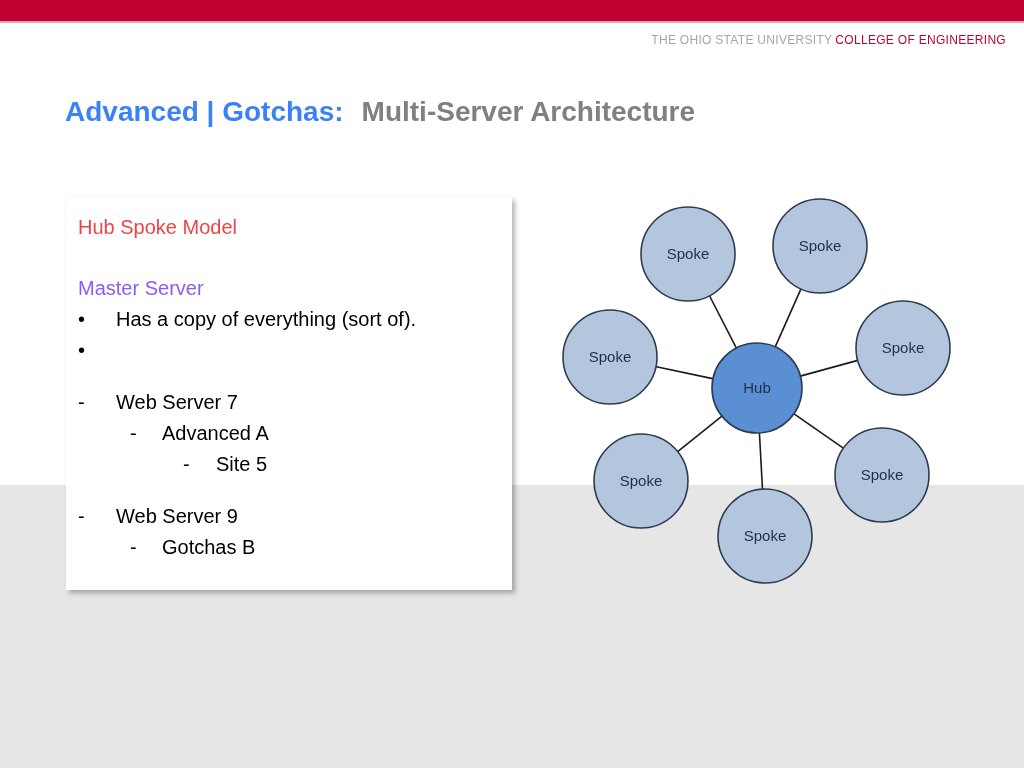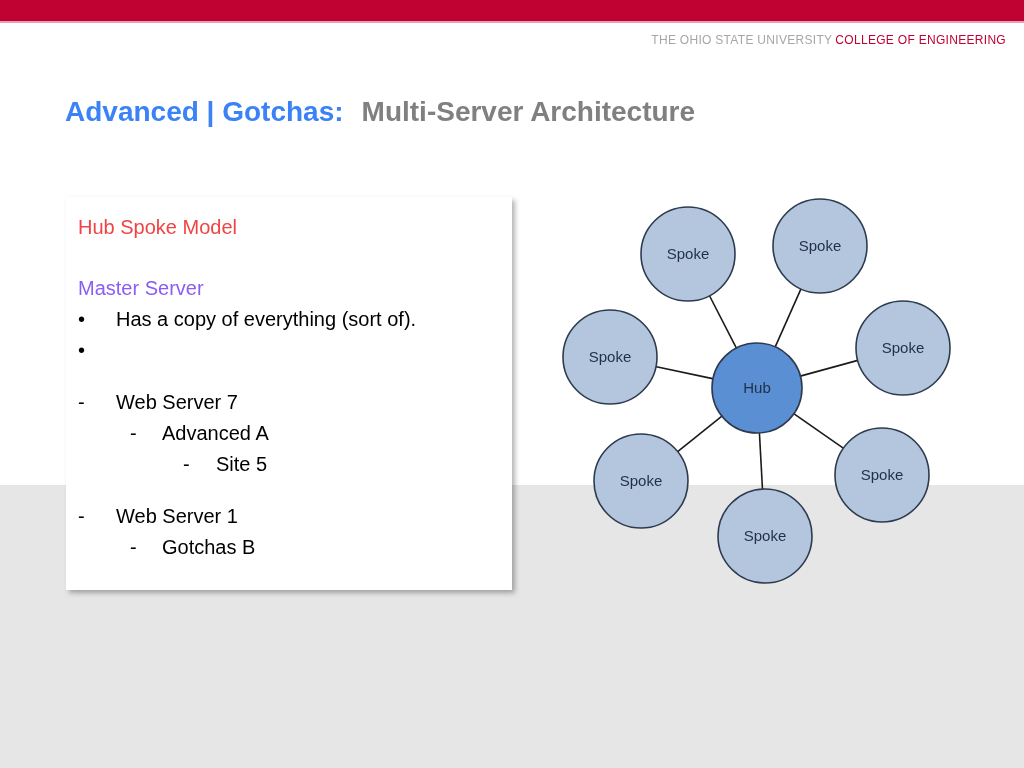--- a/index.html
+++ b/index.html
@@ -214,21 +214,21 @@
 
     <div class="bullet-row lvl3">
       <span class="bullet-mark">-</span>
       <span>Site 5</span>
     </div>
 
     <div class="gap-sm"></div>
 
     <div class="bullet-row lvl1">
       <span class="bullet-mark">-</span>
-      <span>Web Server 1</span>
+      <span>Web Server 9</span>
     </div>
 
     <div class="bullet-row lvl2">
       <span class="bullet-mark">-</span>
       <span>Gotchas B</span>
     </div>
   </div>
 
   <div class="diagram">
     <svg width="420" height="400" viewBox="0 0 420 400">

